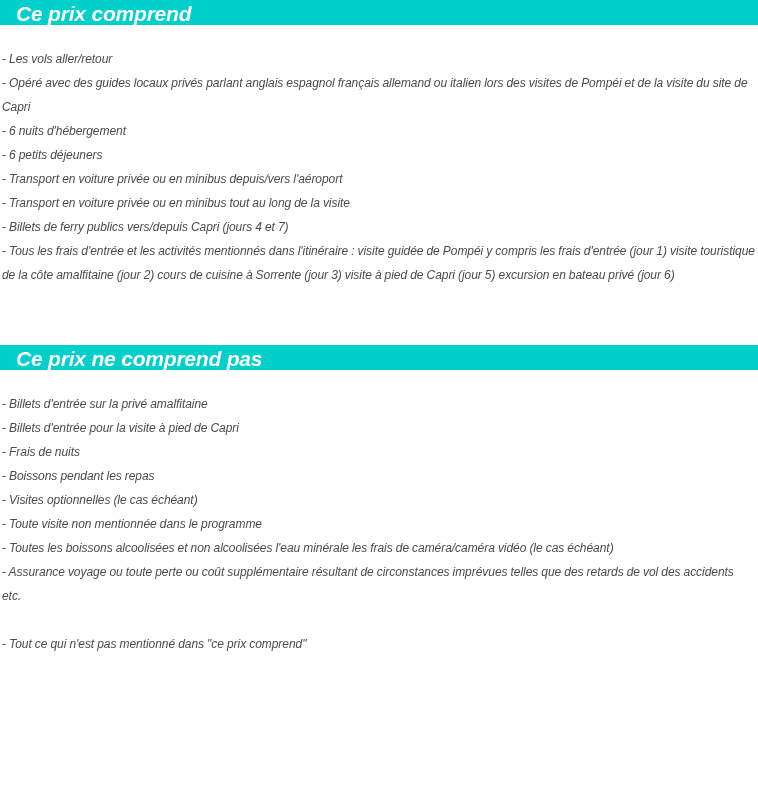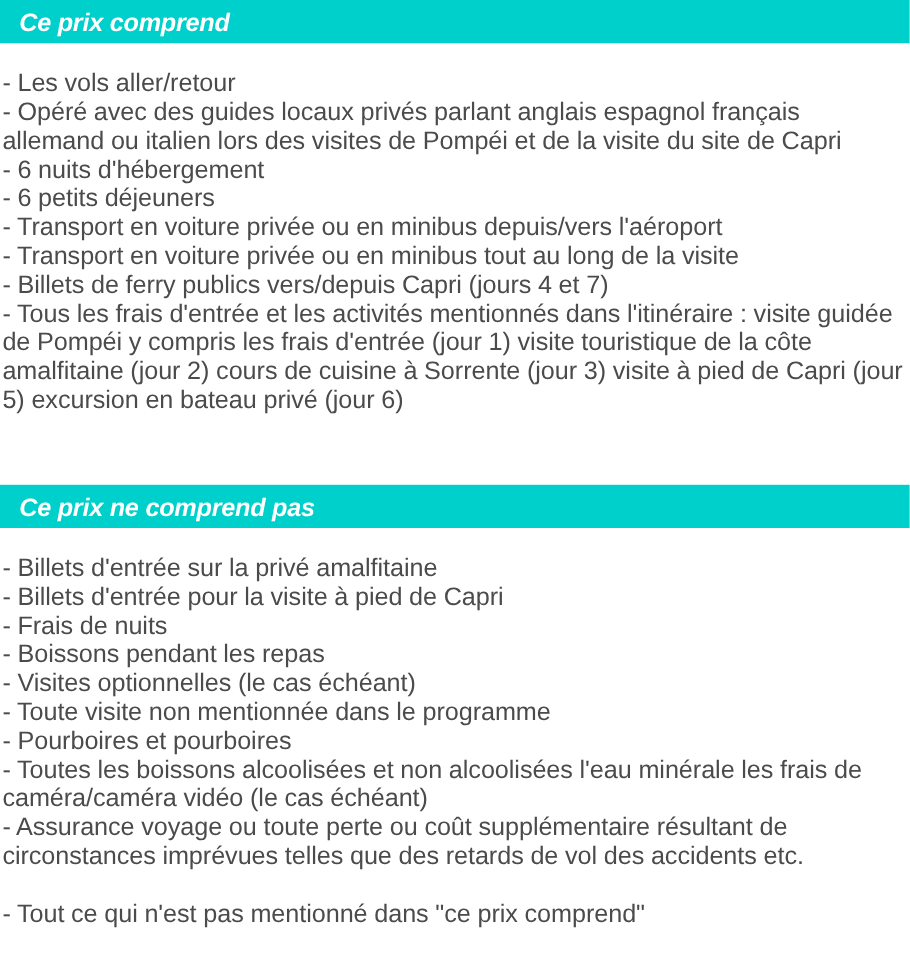--- a/index.html
+++ b/index.html
@@ -18,21 +18,21 @@
   }
   .page {
     width: 758px;
     height: 812px;
     position: relative;
     background: #ffffff;
   }
   
   .section-header {
     background: #00d0cb;
-    height: 36px;
+    height: 25px;
     display: flex;
     align-items: center;
     padding: 0 0 0 16px;
     box-sizing: border-box;
     width: 758px;
   }
   .section-header .title {
     color: #ffffff;
     font-style: italic;
     font-weight: bold;
@@ -43,21 +43,22 @@
     position: relative;
     top: 1px;
   }
   
   .section-body {
     padding: 0 2px 0 2px;
     box-sizing: border-box;
     width: 758px;
   }
   .item {
-    font-size: 21px;
+    font-style: italic;
+    font-size: 12px;
     line-height: 24px;
     color: #4b4b4b;
     letter-spacing: -0.05px;
     word-spacing: -0.2px;
     text-align: left;
     margin: 0;
     padding: 0;
   }
   .spacer-22 { height: 22px; }
   .spacer-58 { height: 58px; }
@@ -93,20 +94,19 @@
 
   <div class="spacer-22"></div>
 
   <div class="section-body">
     <p class="item">- Billets d'entrée sur la privé amalfitaine</p>
     <p class="item">- Billets d'entrée pour la visite à pied de Capri</p>
     <p class="item">- Frais de nuits</p>
     <p class="item">- Boissons pendant les repas</p>
     <p class="item">- Visites optionnelles (le cas échéant)</p>
     <p class="item">- Toute visite non mentionnée dans le programme</p>
-    <p class="item">- Pourboires et pourboires</p>
     <p class="item">- Toutes les boissons alcoolisées et non alcoolisées l'eau minérale les frais de caméra/caméra vidéo (le cas échéant)</p>
     <p class="item">- Assurance voyage ou toute perte ou coût supplémentaire résultant de circonstances imprévues telles que des retards de vol des accidents etc.</p>
     <div class="spacer-24"></div>
     <p class="item">- Tout ce qui n'est pas mentionné dans "ce prix comprend"</p>
   </div>
 
 </div>
 
 </body></html>

